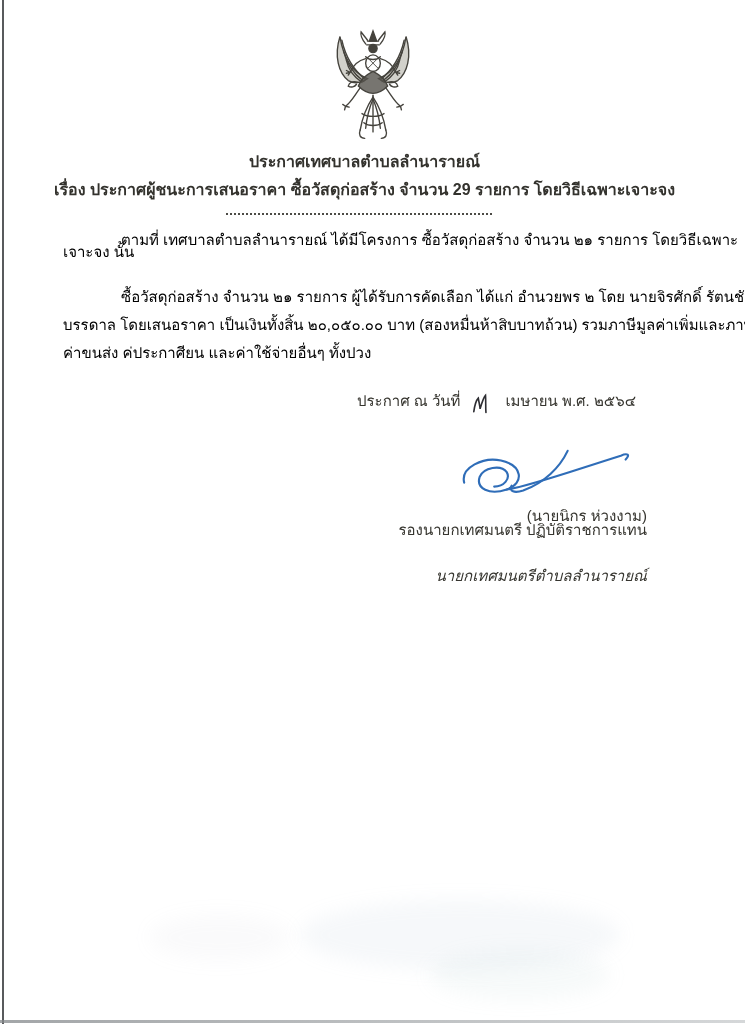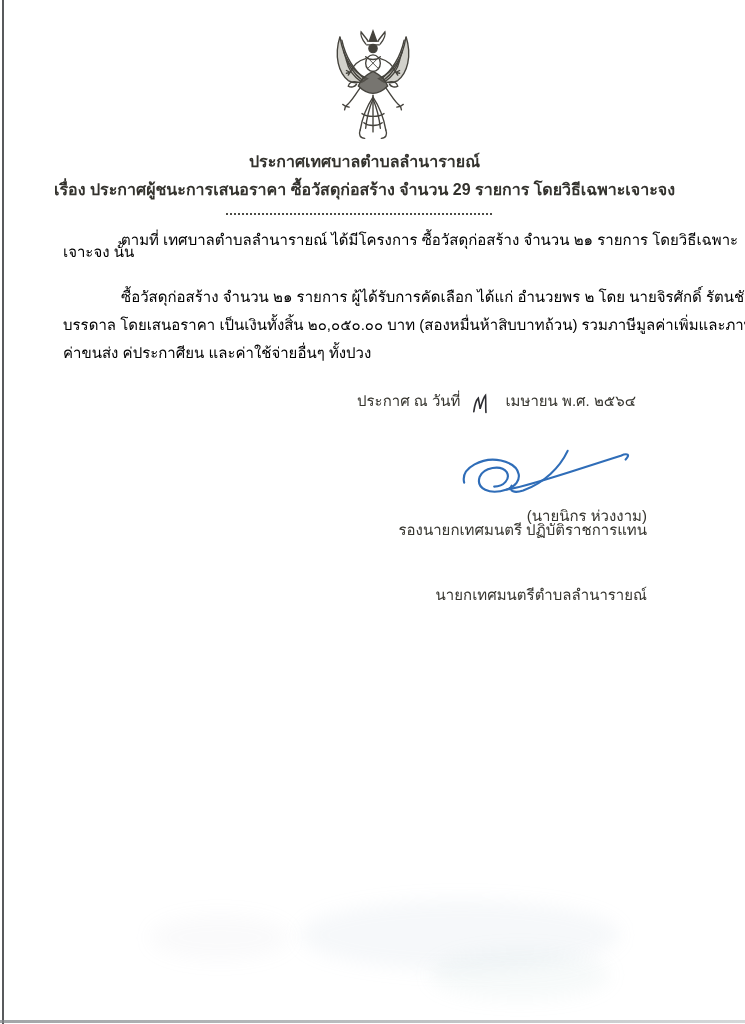--- a/index.html
+++ b/index.html
@@ -26,21 +26,21 @@
   .dateline{position:absolute;left:357px;top:387px;font-size:15px;color:#36352f;
     display:flex;align-items:center;white-space:nowrap;}
   .dateline .gap1{display:inline-block;width:12px;}
   .dateline .gap2{display:inline-block;width:15px;}
   .hand-day{width:18px;height:27px;position:relative;top:3px;}
   .signature{position:absolute;left:450px;top:446px;width:185px;height:58px;}
   .signer{position:absolute;left:385px;width:262px;text-align:right;font-size:15px;
     color:#36352f;white-space:nowrap;}
   .signer-name{top:504px;}
   .signer-pos1{top:518px;}
-  .signer-pos2{top:583px;}
+  .signer-pos2{top:564px;font-style:italic;}
   .bleed{position:absolute;border-radius:50%;filter:blur(9px);pointer-events:none;}
   .bleed1{left:300px;top:900px;width:320px;height:70px;background:rgba(170,190,205,.10);}
   .bleed2{left:430px;top:950px;width:180px;height:50px;background:rgba(170,195,200,.09);}
   .bleed3{left:150px;top:915px;width:140px;height:45px;background:rgba(180,190,200,.07);}
 </style>
 </head>
 <body>
 
 <div class="scan-edge-left"></div>
 <div class="scan-edge-bottom"></div>

